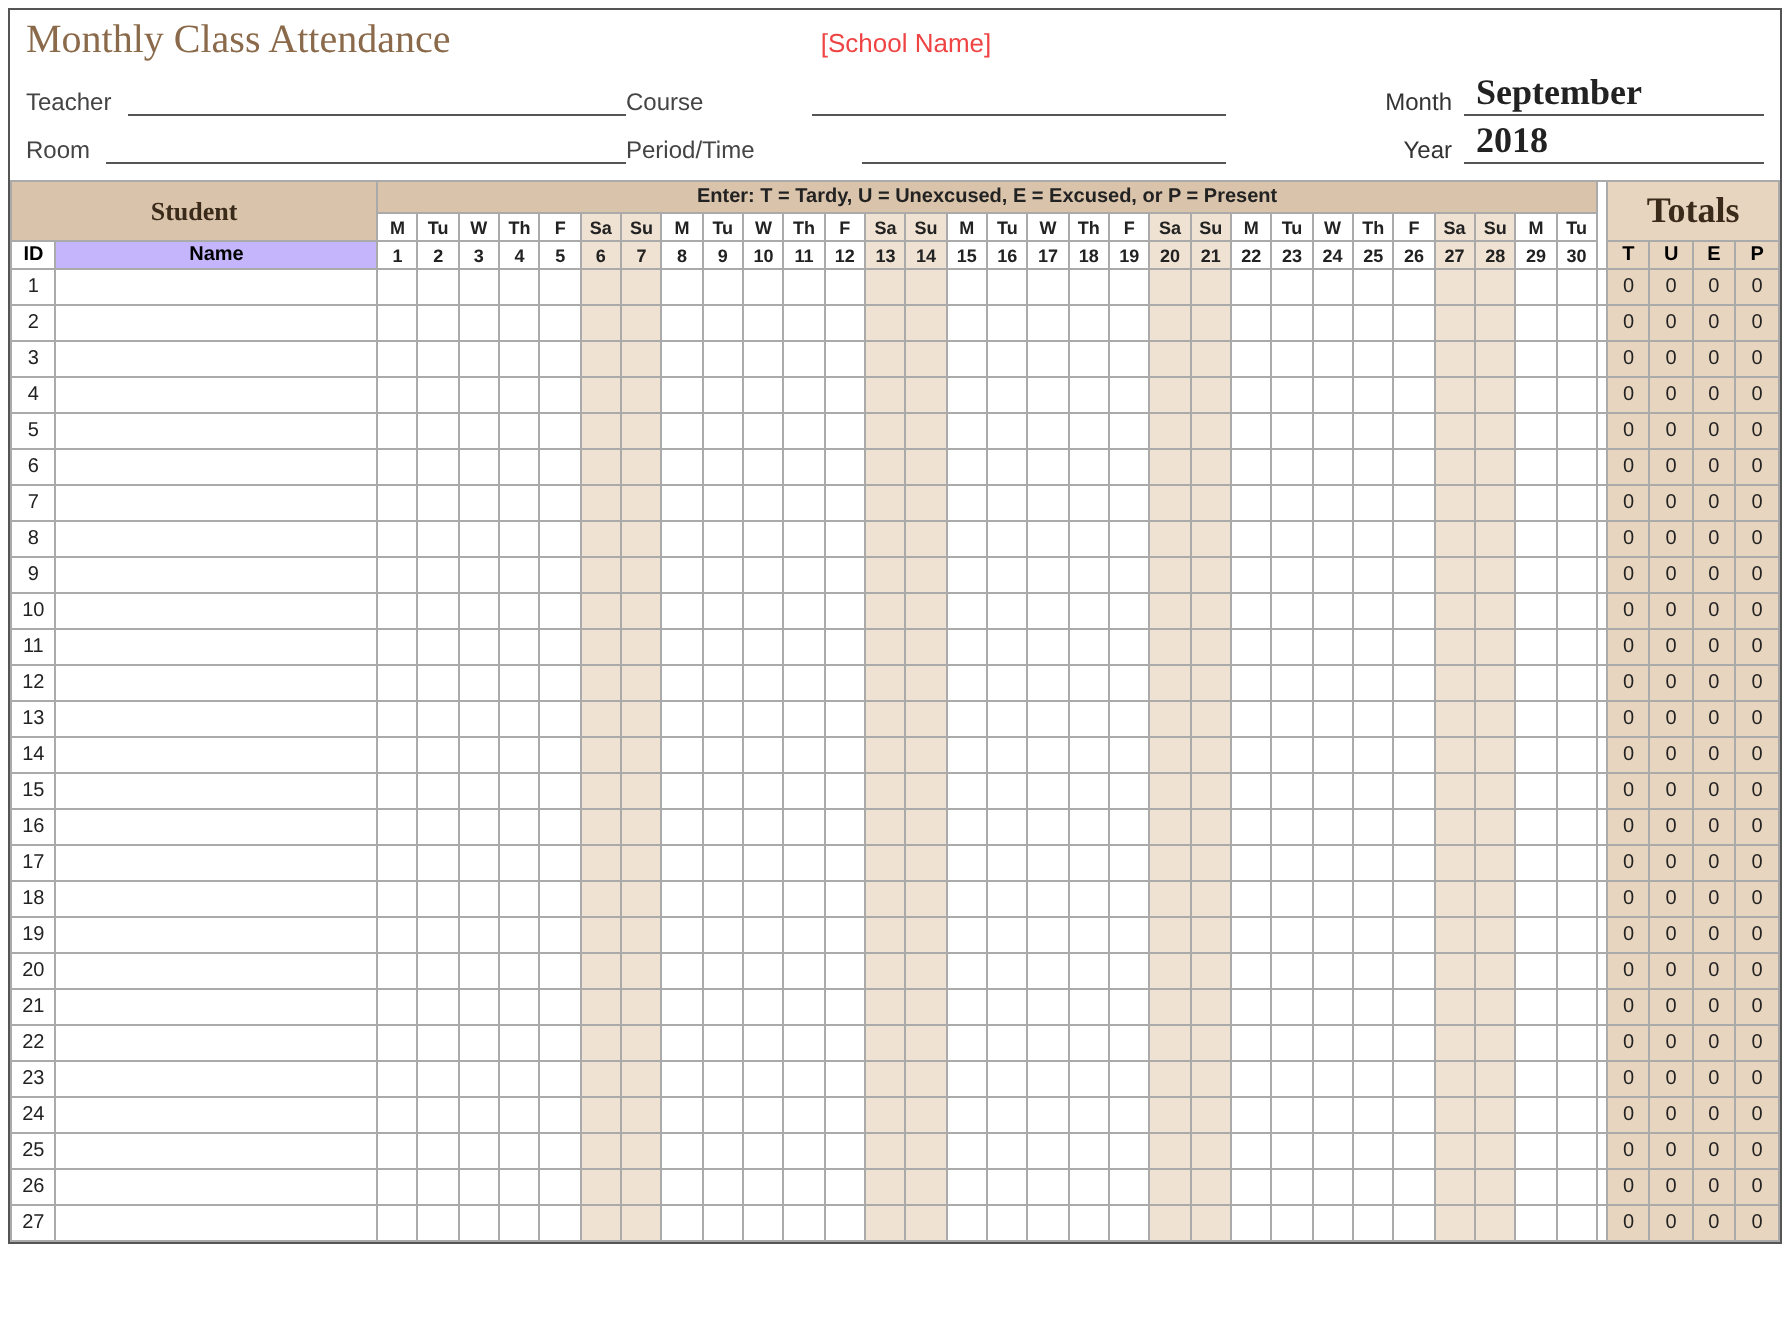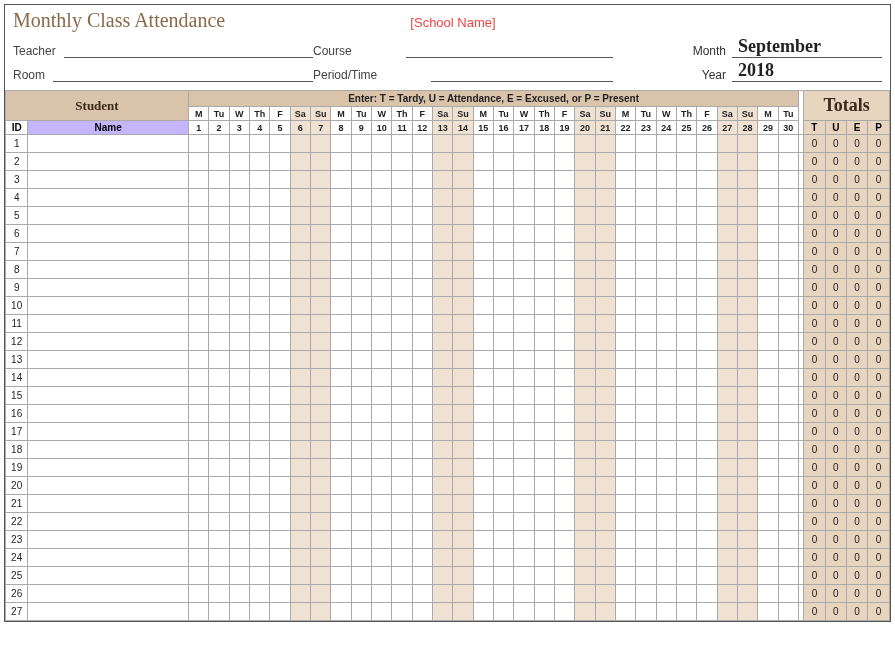--- a/index.html
+++ b/index.html
@@ -232,21 +232,21 @@
         <col class="c-day">
         <col class="c-gap">
         <col class="c-tot">
         <col class="c-tot">
         <col class="c-tot">
         <col class="c-tot">
       </colgroup>
     <thead id="thead">
         <tr>
           <th class="hdr-student" colspan="2" rowspan="2">Student</th>
-          <th class="hdr-legend" colspan="30">Enter:  T = Tardy,  U = Attendance,  E = Excused,  or P = Present</th>
+          <th class="hdr-legend" colspan="30">Enter:  T = Tardy,  U = Unexcused,  E = Excused,  or P = Present</th>
           <th rowspan="3"></th>
           <th class="hdr-totals" colspan="4" rowspan="2">Totals</th>
         </tr>
         <tr>
           <th class="hdr-dow">M</th>
           <th class="hdr-dow">Tu</th>
           <th class="hdr-dow">W</th>
           <th class="hdr-dow">Th</th>
           <th class="hdr-dow">F</th>
           <th class="hdr-dow weekend">Sa</th>

